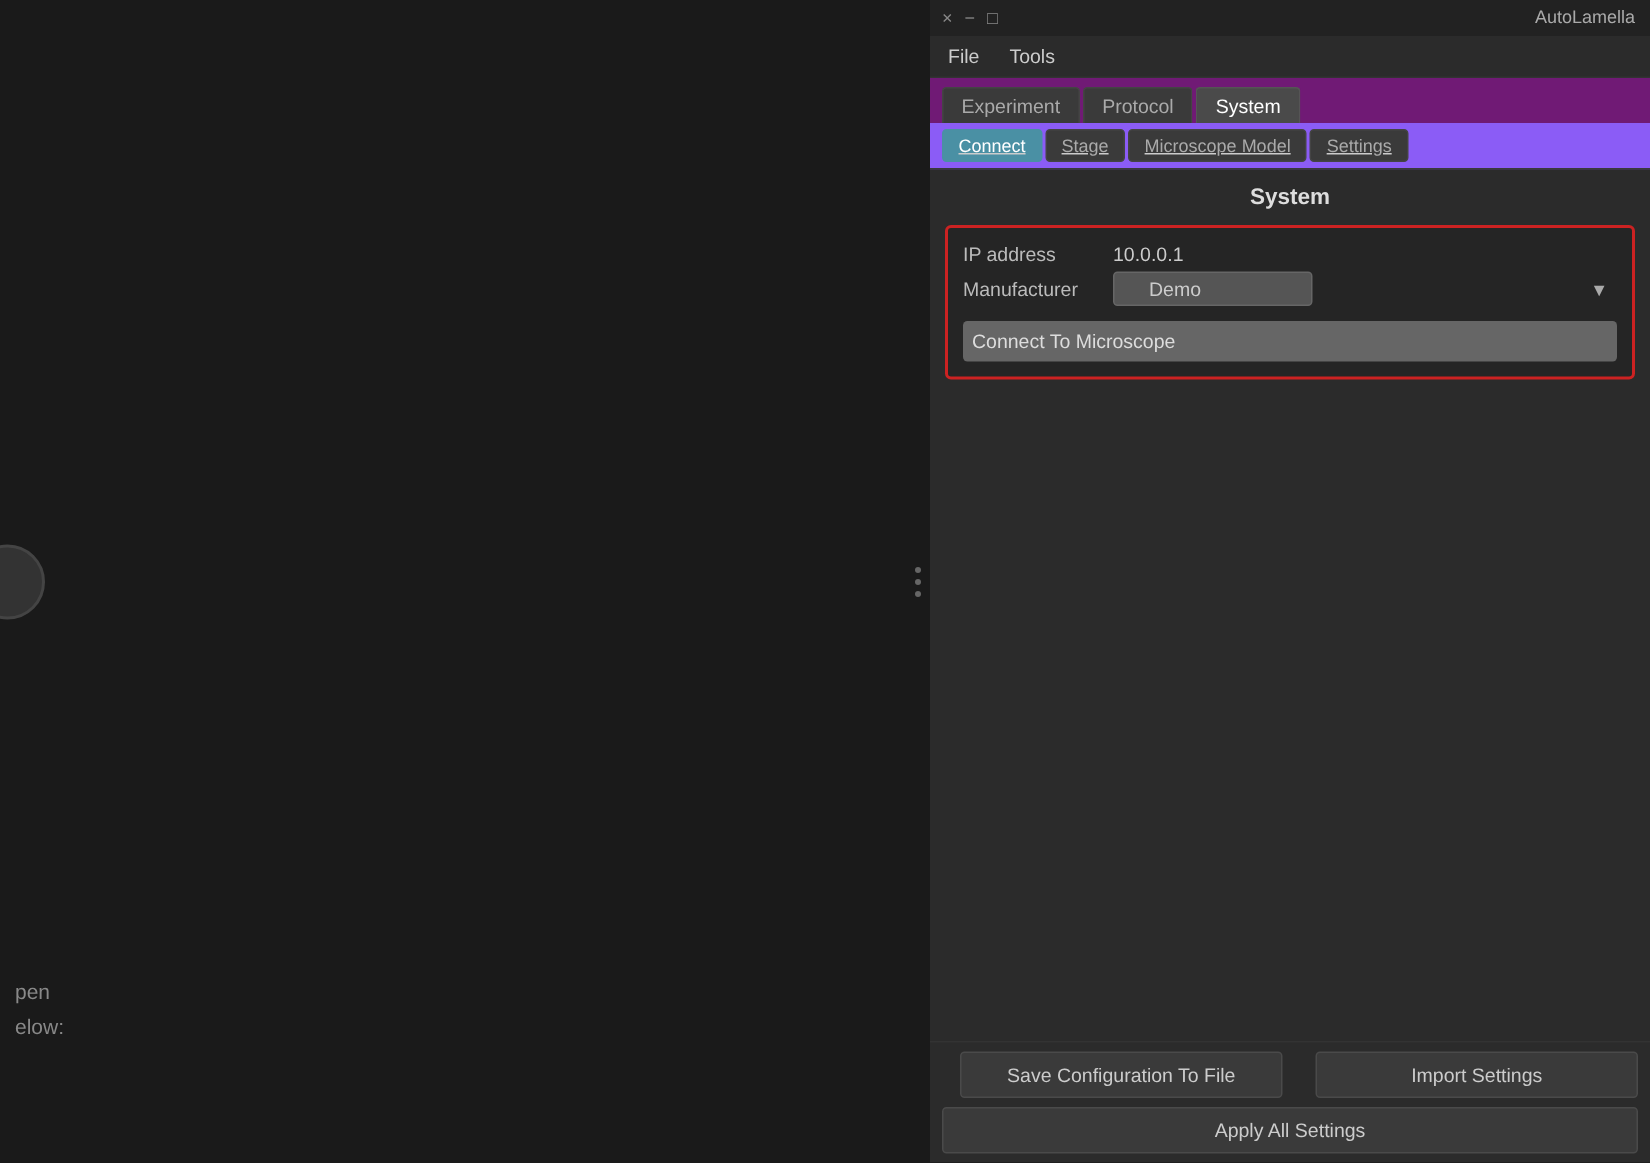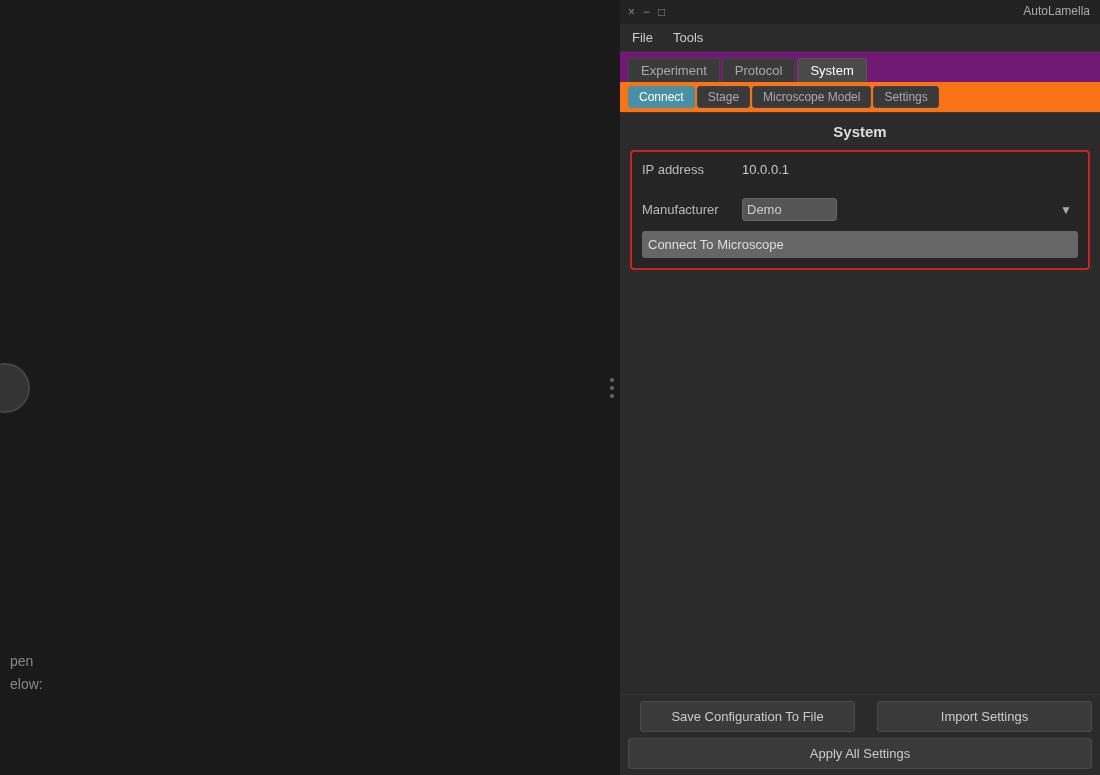--- a/index.html
+++ b/index.html
@@ -141,22 +141,23 @@
     .tab.active {
       background: #4a4a4a;
       color: #fff;
       border-color: #555;
     }
 
     .sub-tab-group {
       display: flex;
       padding: 4px 8px;
       gap: 2px;
-      background: #f97316;
+      background: #8b5cf6;
       border-bottom: 1px solid #3a3a3a;
+      text-decoration: underline;
     }
     .sub-tab {
       padding: 3px 10px;
       border-radius: 3px;
       font-size: 12px;
       cursor: pointer;
       background: #3a3a3a;
       color: #aaa;
       border: 1px solid #444;
     }
@@ -186,21 +187,21 @@
     .connect-box {
       border: 2px solid #cc2222;
       border-radius: 4px;
       padding: 10px;
       background: #252525;
     }
 
     .field-row {
       display: flex;
       align-items: center;
-      margin-bottom: 21px;
+      margin-bottom: 4px;
     }
     .field-label {
       width: 100px;
       color: #bbb;
       font-size: 13px;
       flex-shrink: 0;
     }
     .field-value {
       color: #ccc;
       font-size: 13px;
@@ -216,21 +217,21 @@
       width: 100px;
       color: #bbb;
       font-size: 13px;
       flex-shrink: 0;
     }
     .dropdown-select {
       flex: 1;
       background: #555;
       border: 1px solid #666;
       color: #ccc;
-      padding: 3px 4px;
+      padding: 3px 23px;
       border-radius: 3px;
       font-size: 13px;
       cursor: pointer;
       appearance: none;
       -webkit-appearance: none;
       position: relative;
     }
     .dropdown-wrapper {
       flex: 1;
       position: relative;

